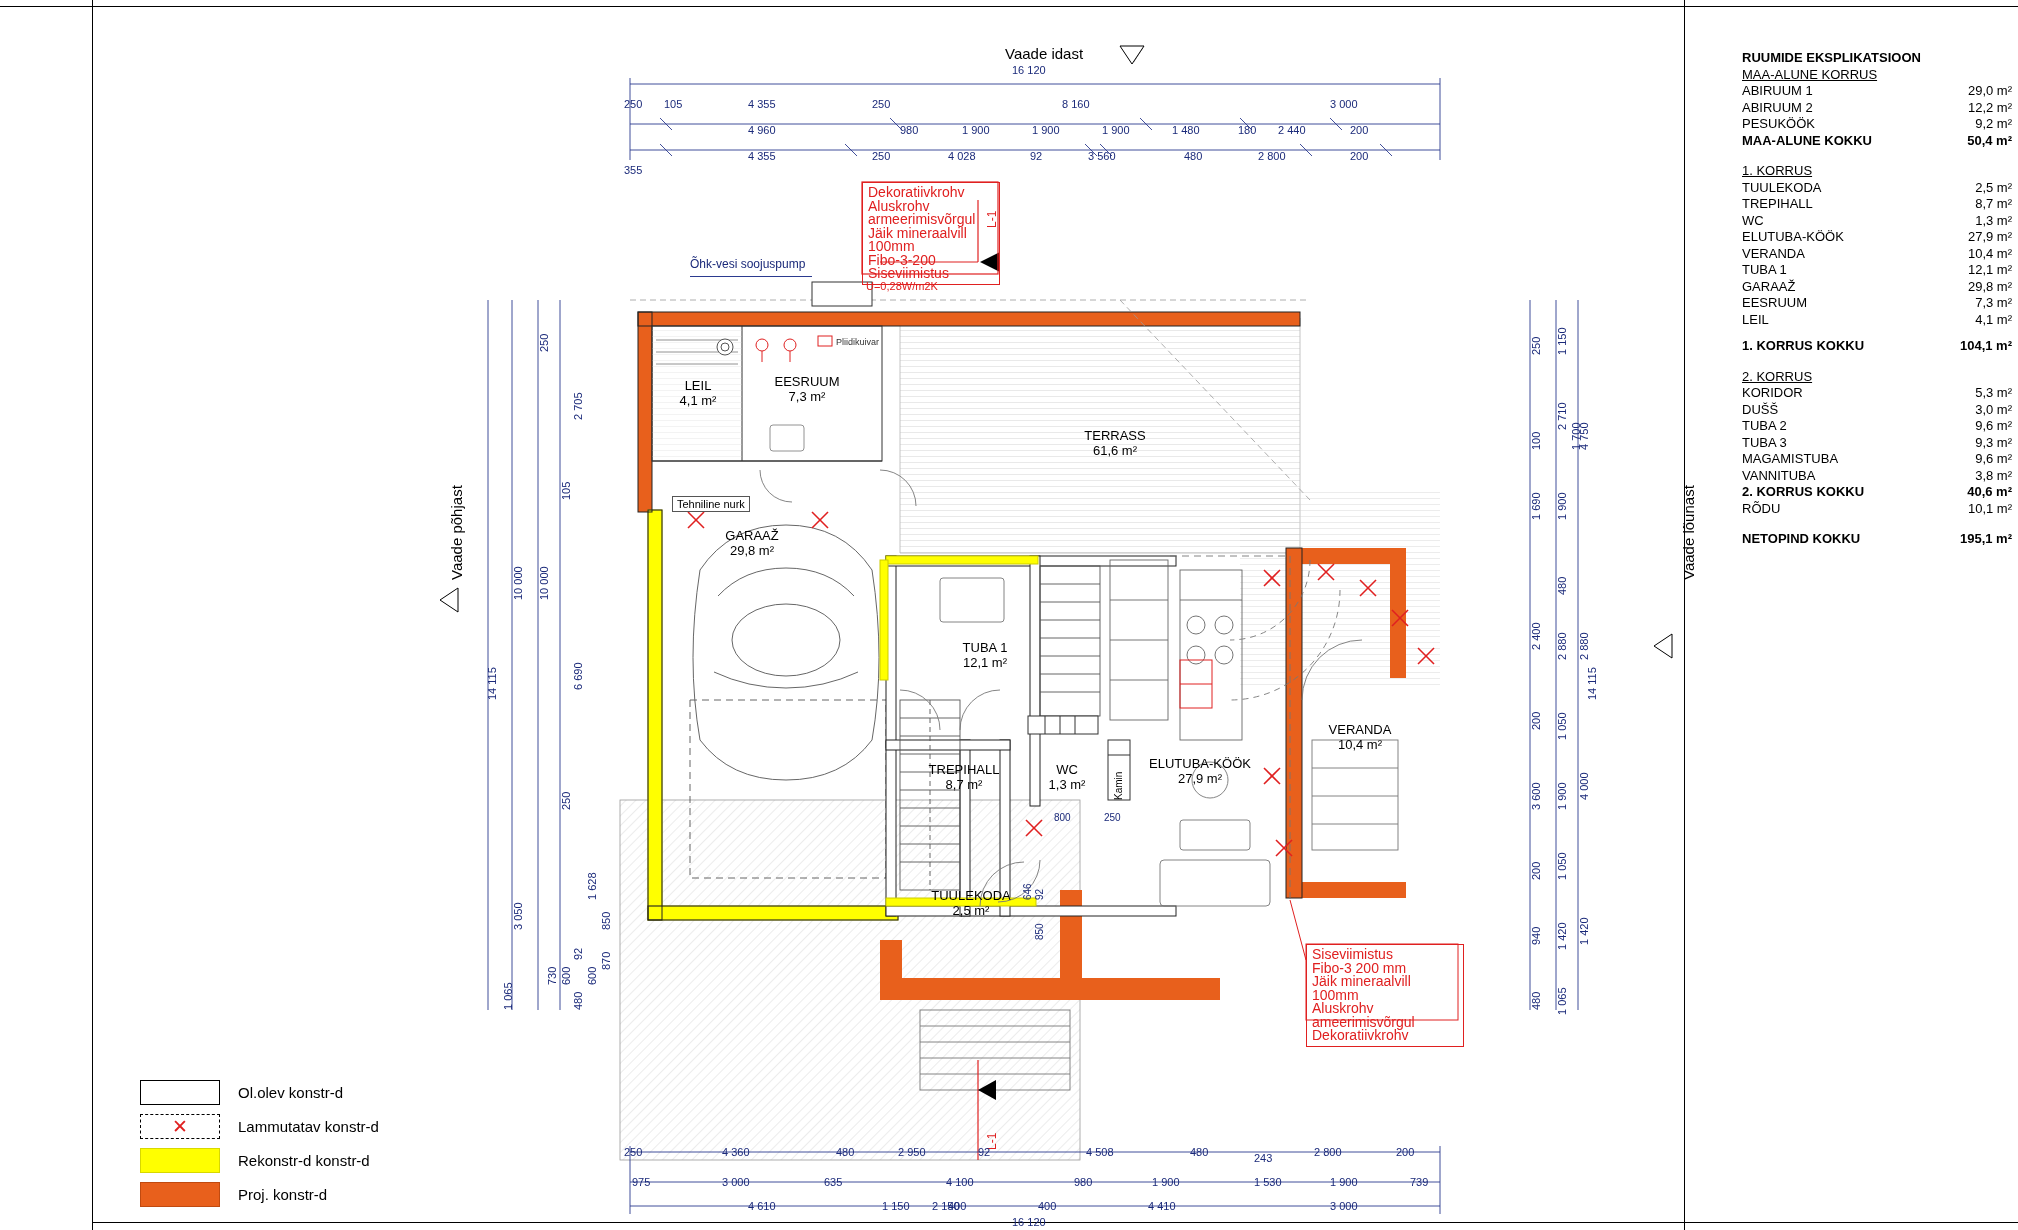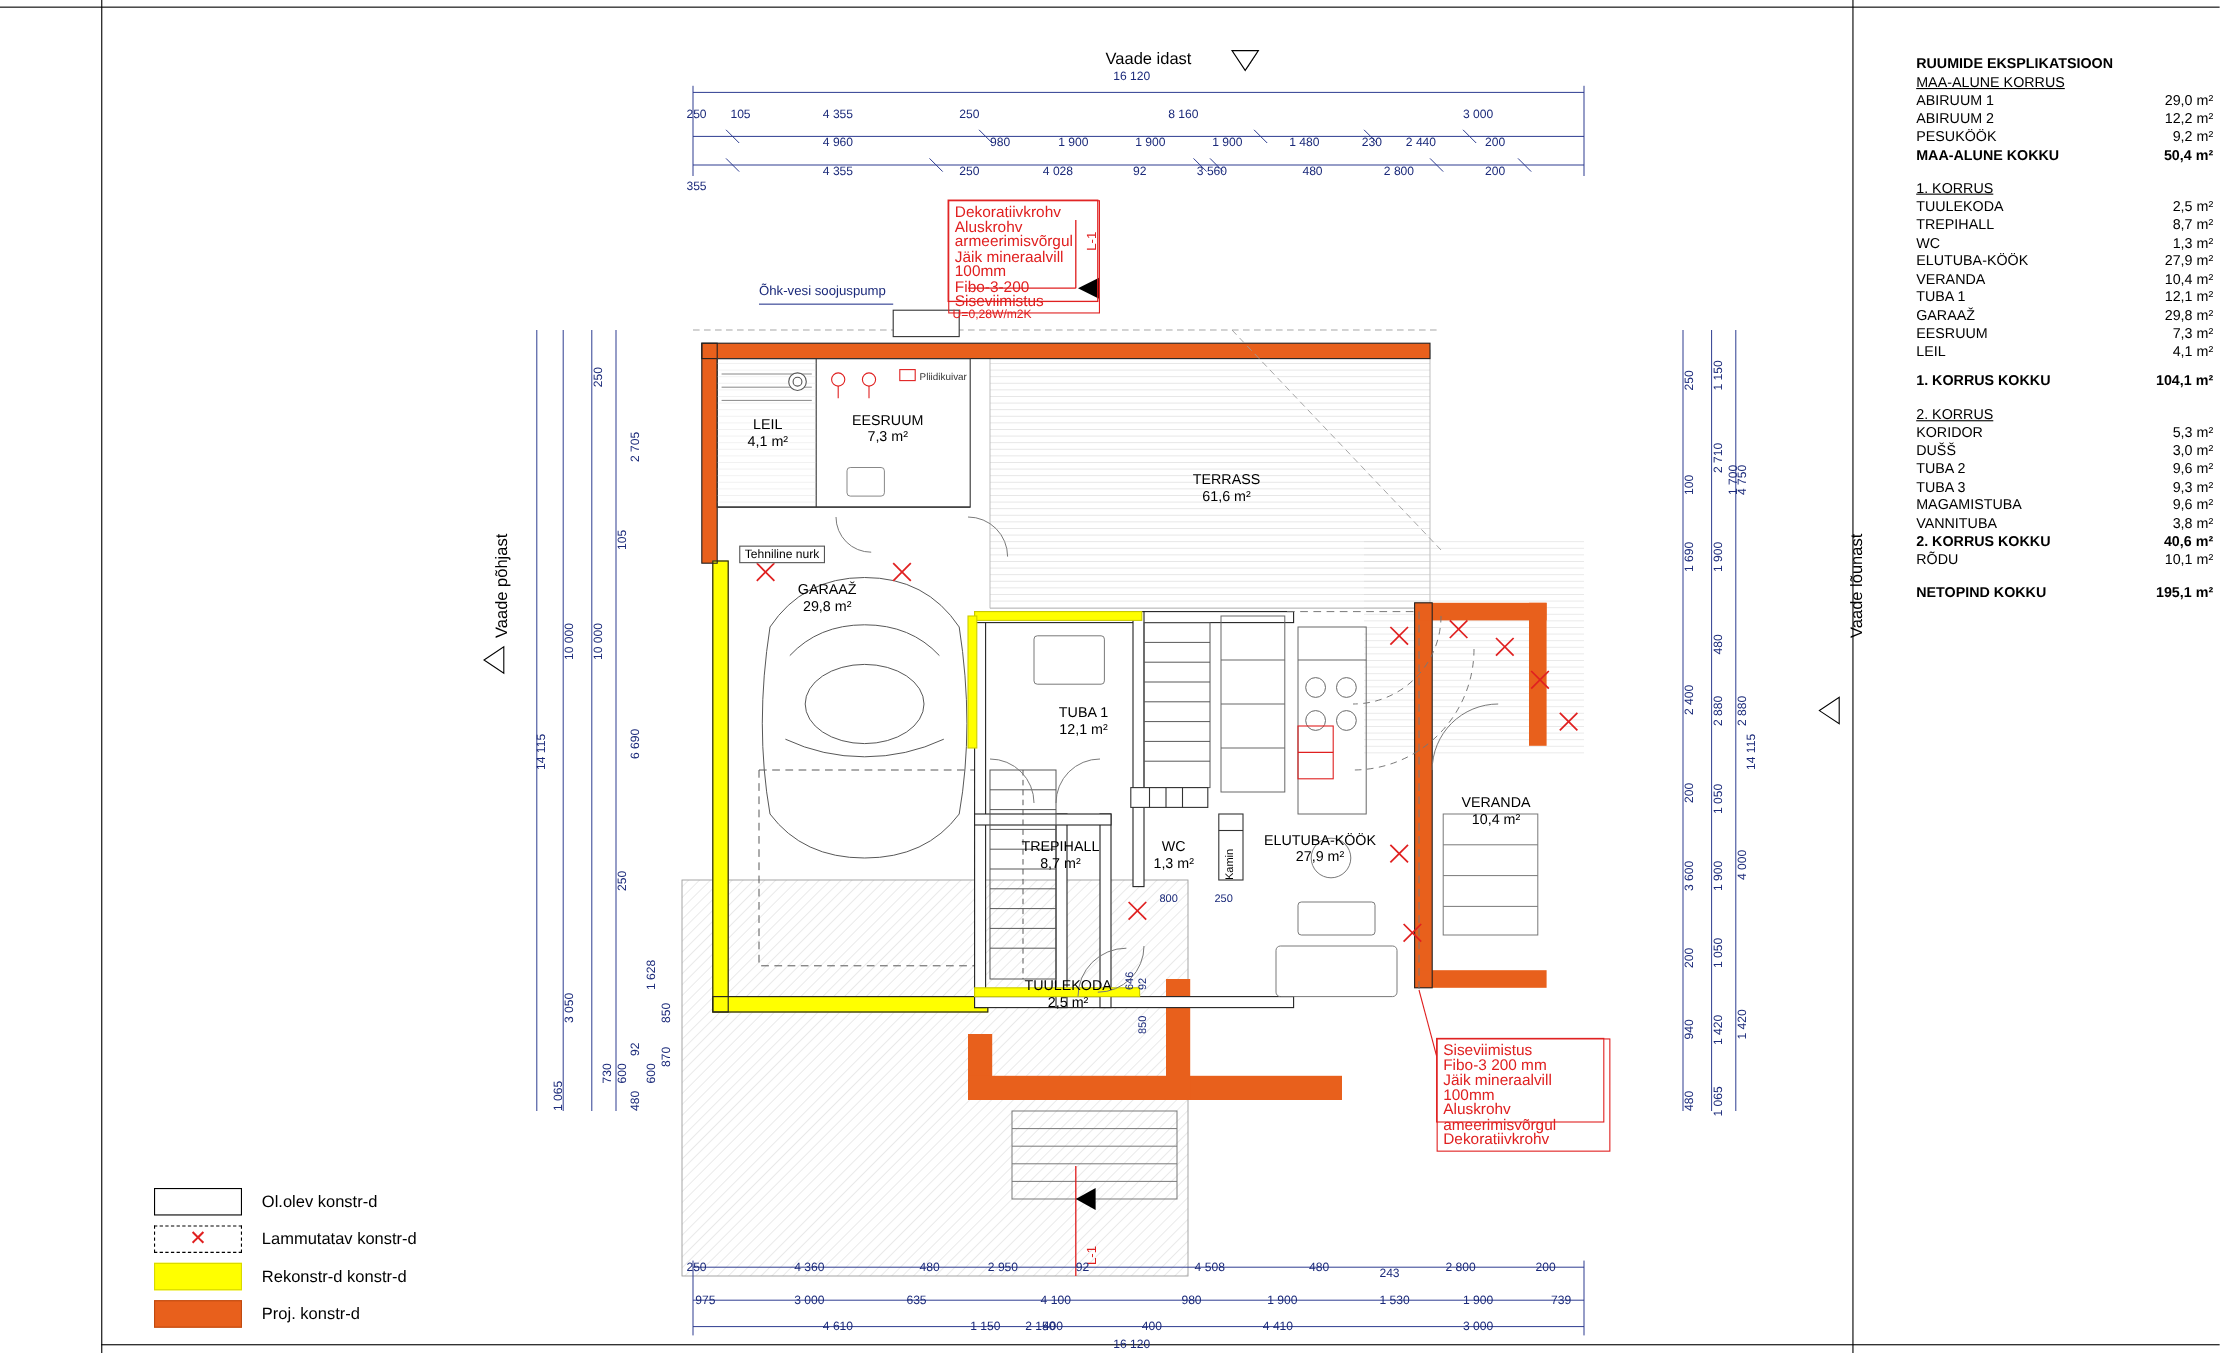--- a/index.html
+++ b/index.html
@@ -477,21 +477,21 @@
 <div class="dim" style="left:872px; top:98px;">250</div>
 <div class="dim" style="left:1062px; top:98px;">8 160</div>
 <div class="dim" style="left:1330px; top:98px;">3 000</div>
 
 <div class="dim" style="left:748px; top:124px;">4 960</div>
 <div class="dim" style="left:900px; top:124px;">980</div>
 <div class="dim" style="left:962px; top:124px;">1 900</div>
 <div class="dim" style="left:1032px; top:124px;">1 900</div>
 <div class="dim" style="left:1102px; top:124px;">1 900</div>
 <div class="dim" style="left:1172px; top:124px;">1 480</div>
-<div class="dim" style="left:1238px; top:124px;">230</div>
+<div class="dim" style="left:1238px; top:124px;">180</div>
 <div class="dim" style="left:1278px; top:124px;">2 440</div>
 <div class="dim" style="left:1350px; top:124px;">200</div>
 
 <div class="dim" style="left:624px; top:164px;">355</div>
 <div class="dim" style="left:748px; top:150px;">4 355</div>
 <div class="dim" style="left:872px; top:150px;">250</div>
 <div class="dim" style="left:948px; top:150px;">4 028</div>
 <div class="dim" style="left:1030px; top:150px;">92</div>
 <div class="dim" style="left:1088px; top:150px;">3 560</div>
 <div class="dim" style="left:1184px; top:150px;">480</div>

